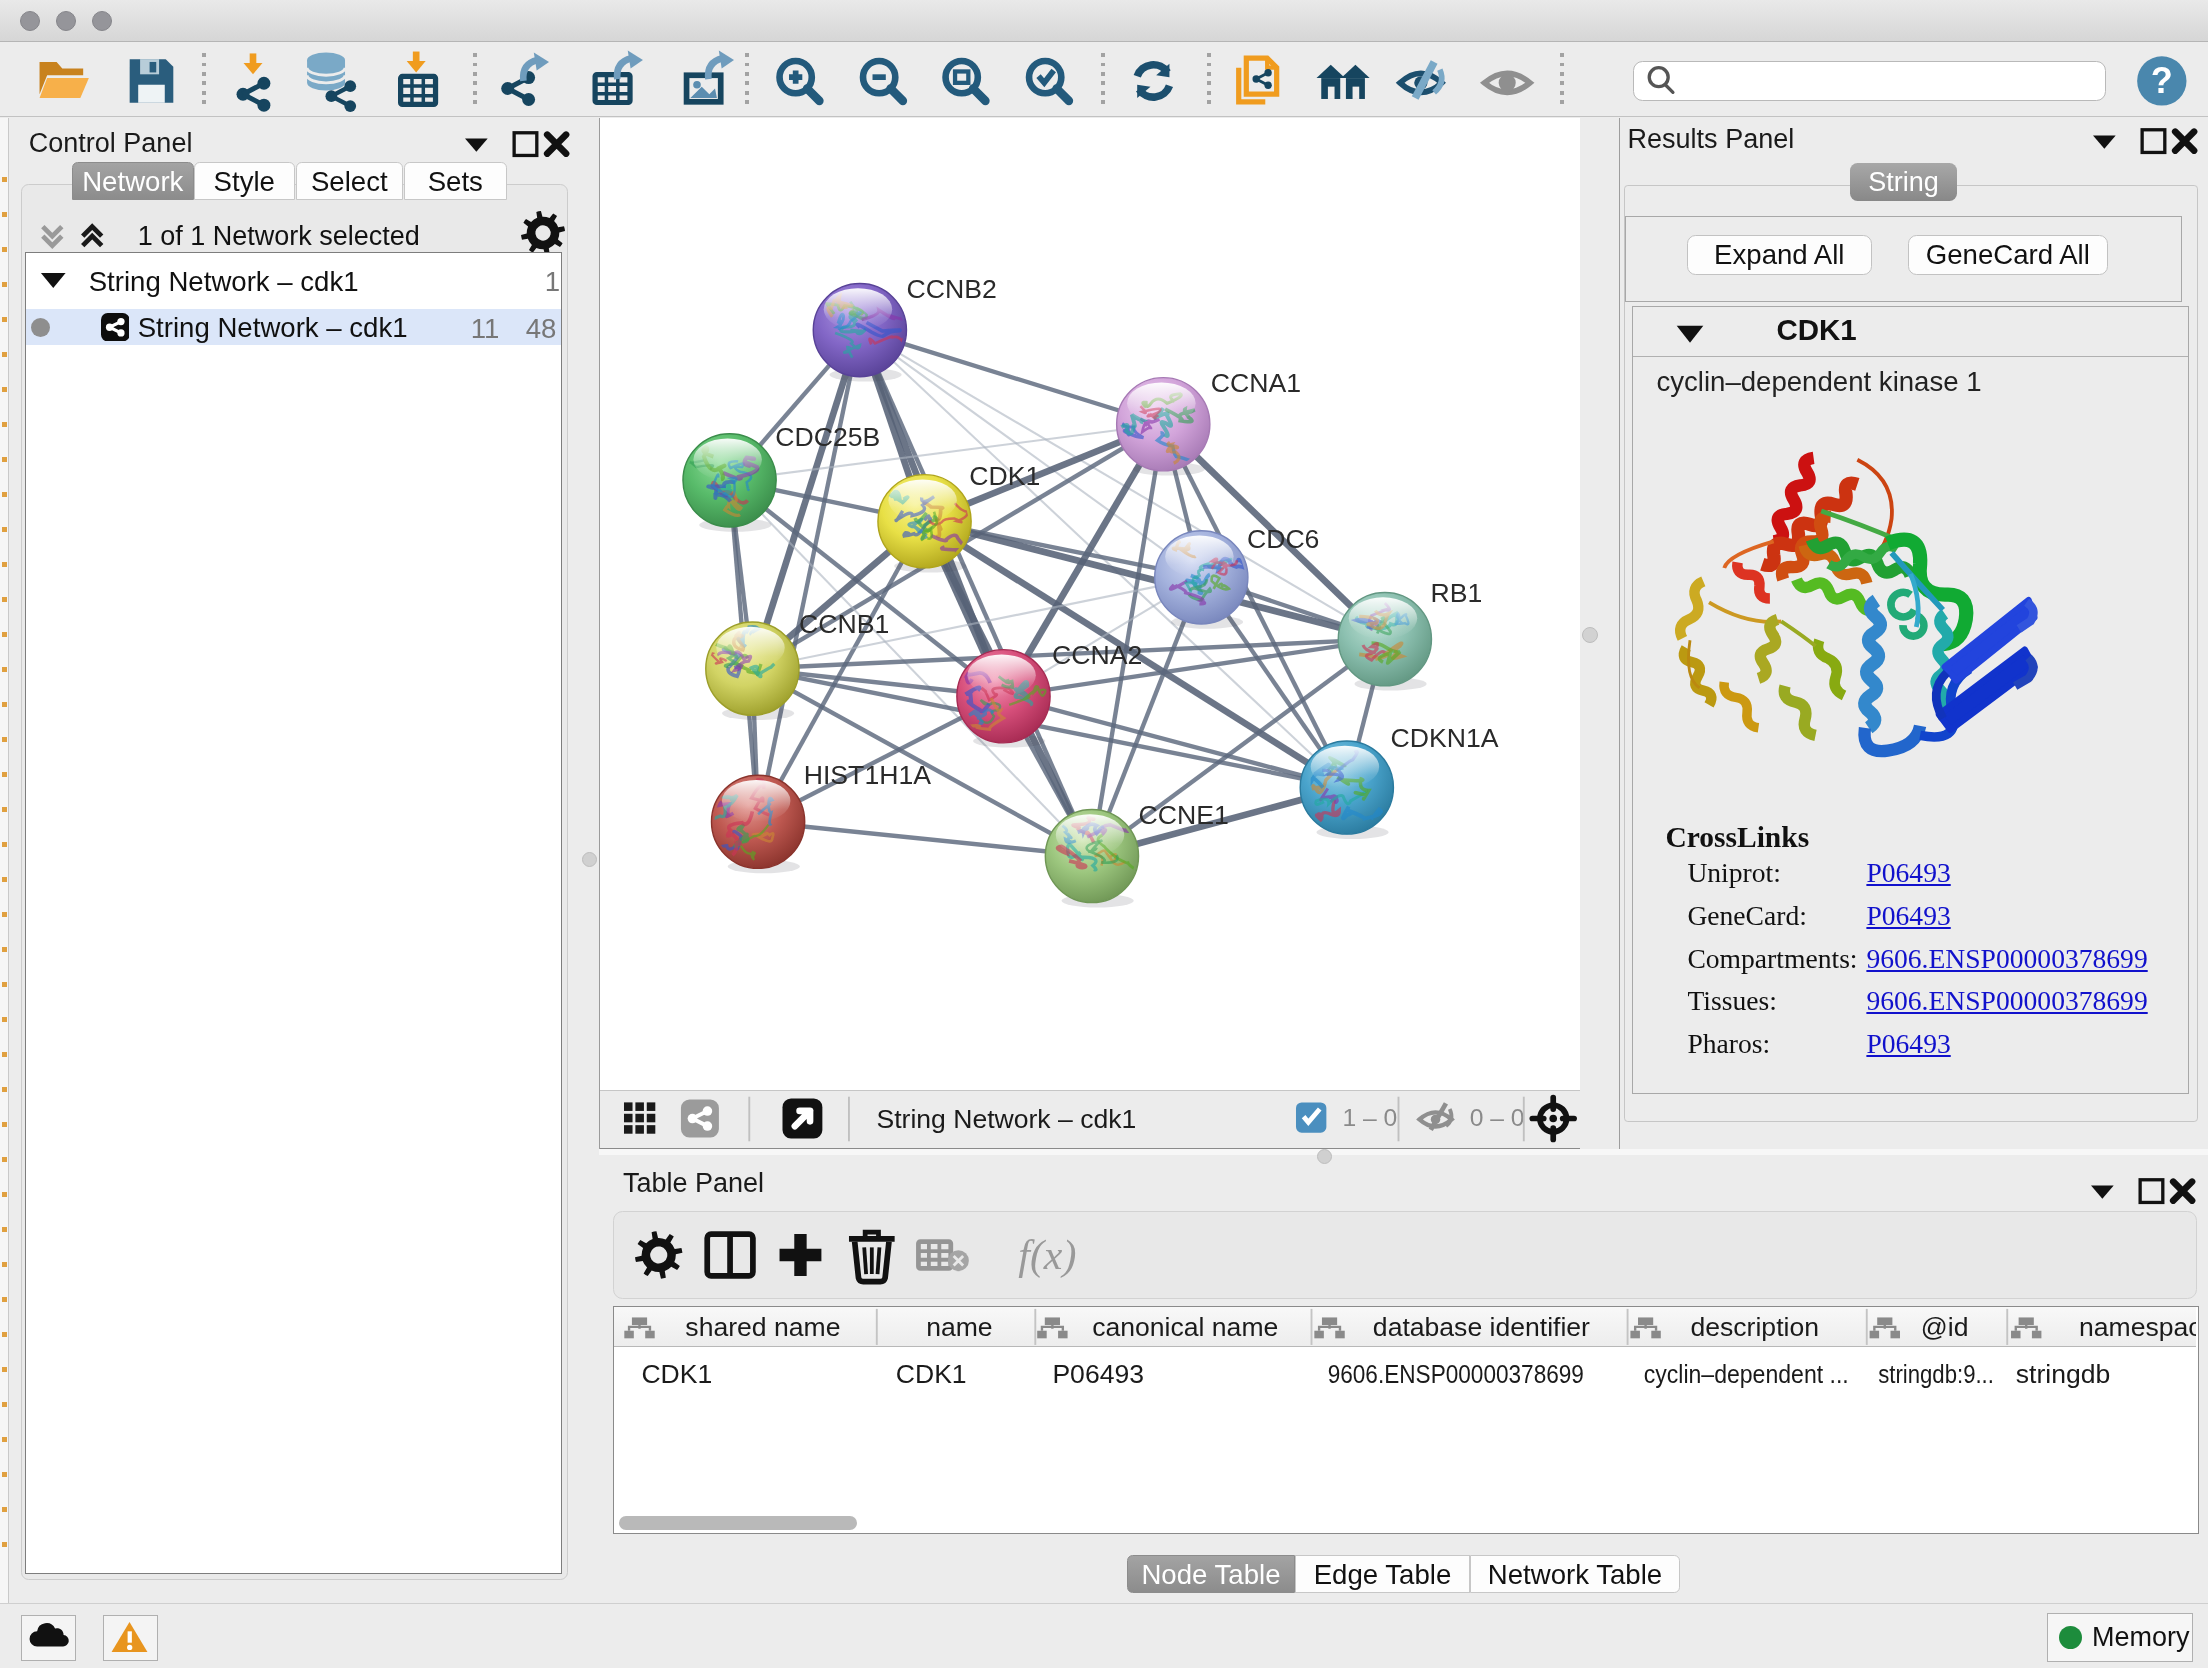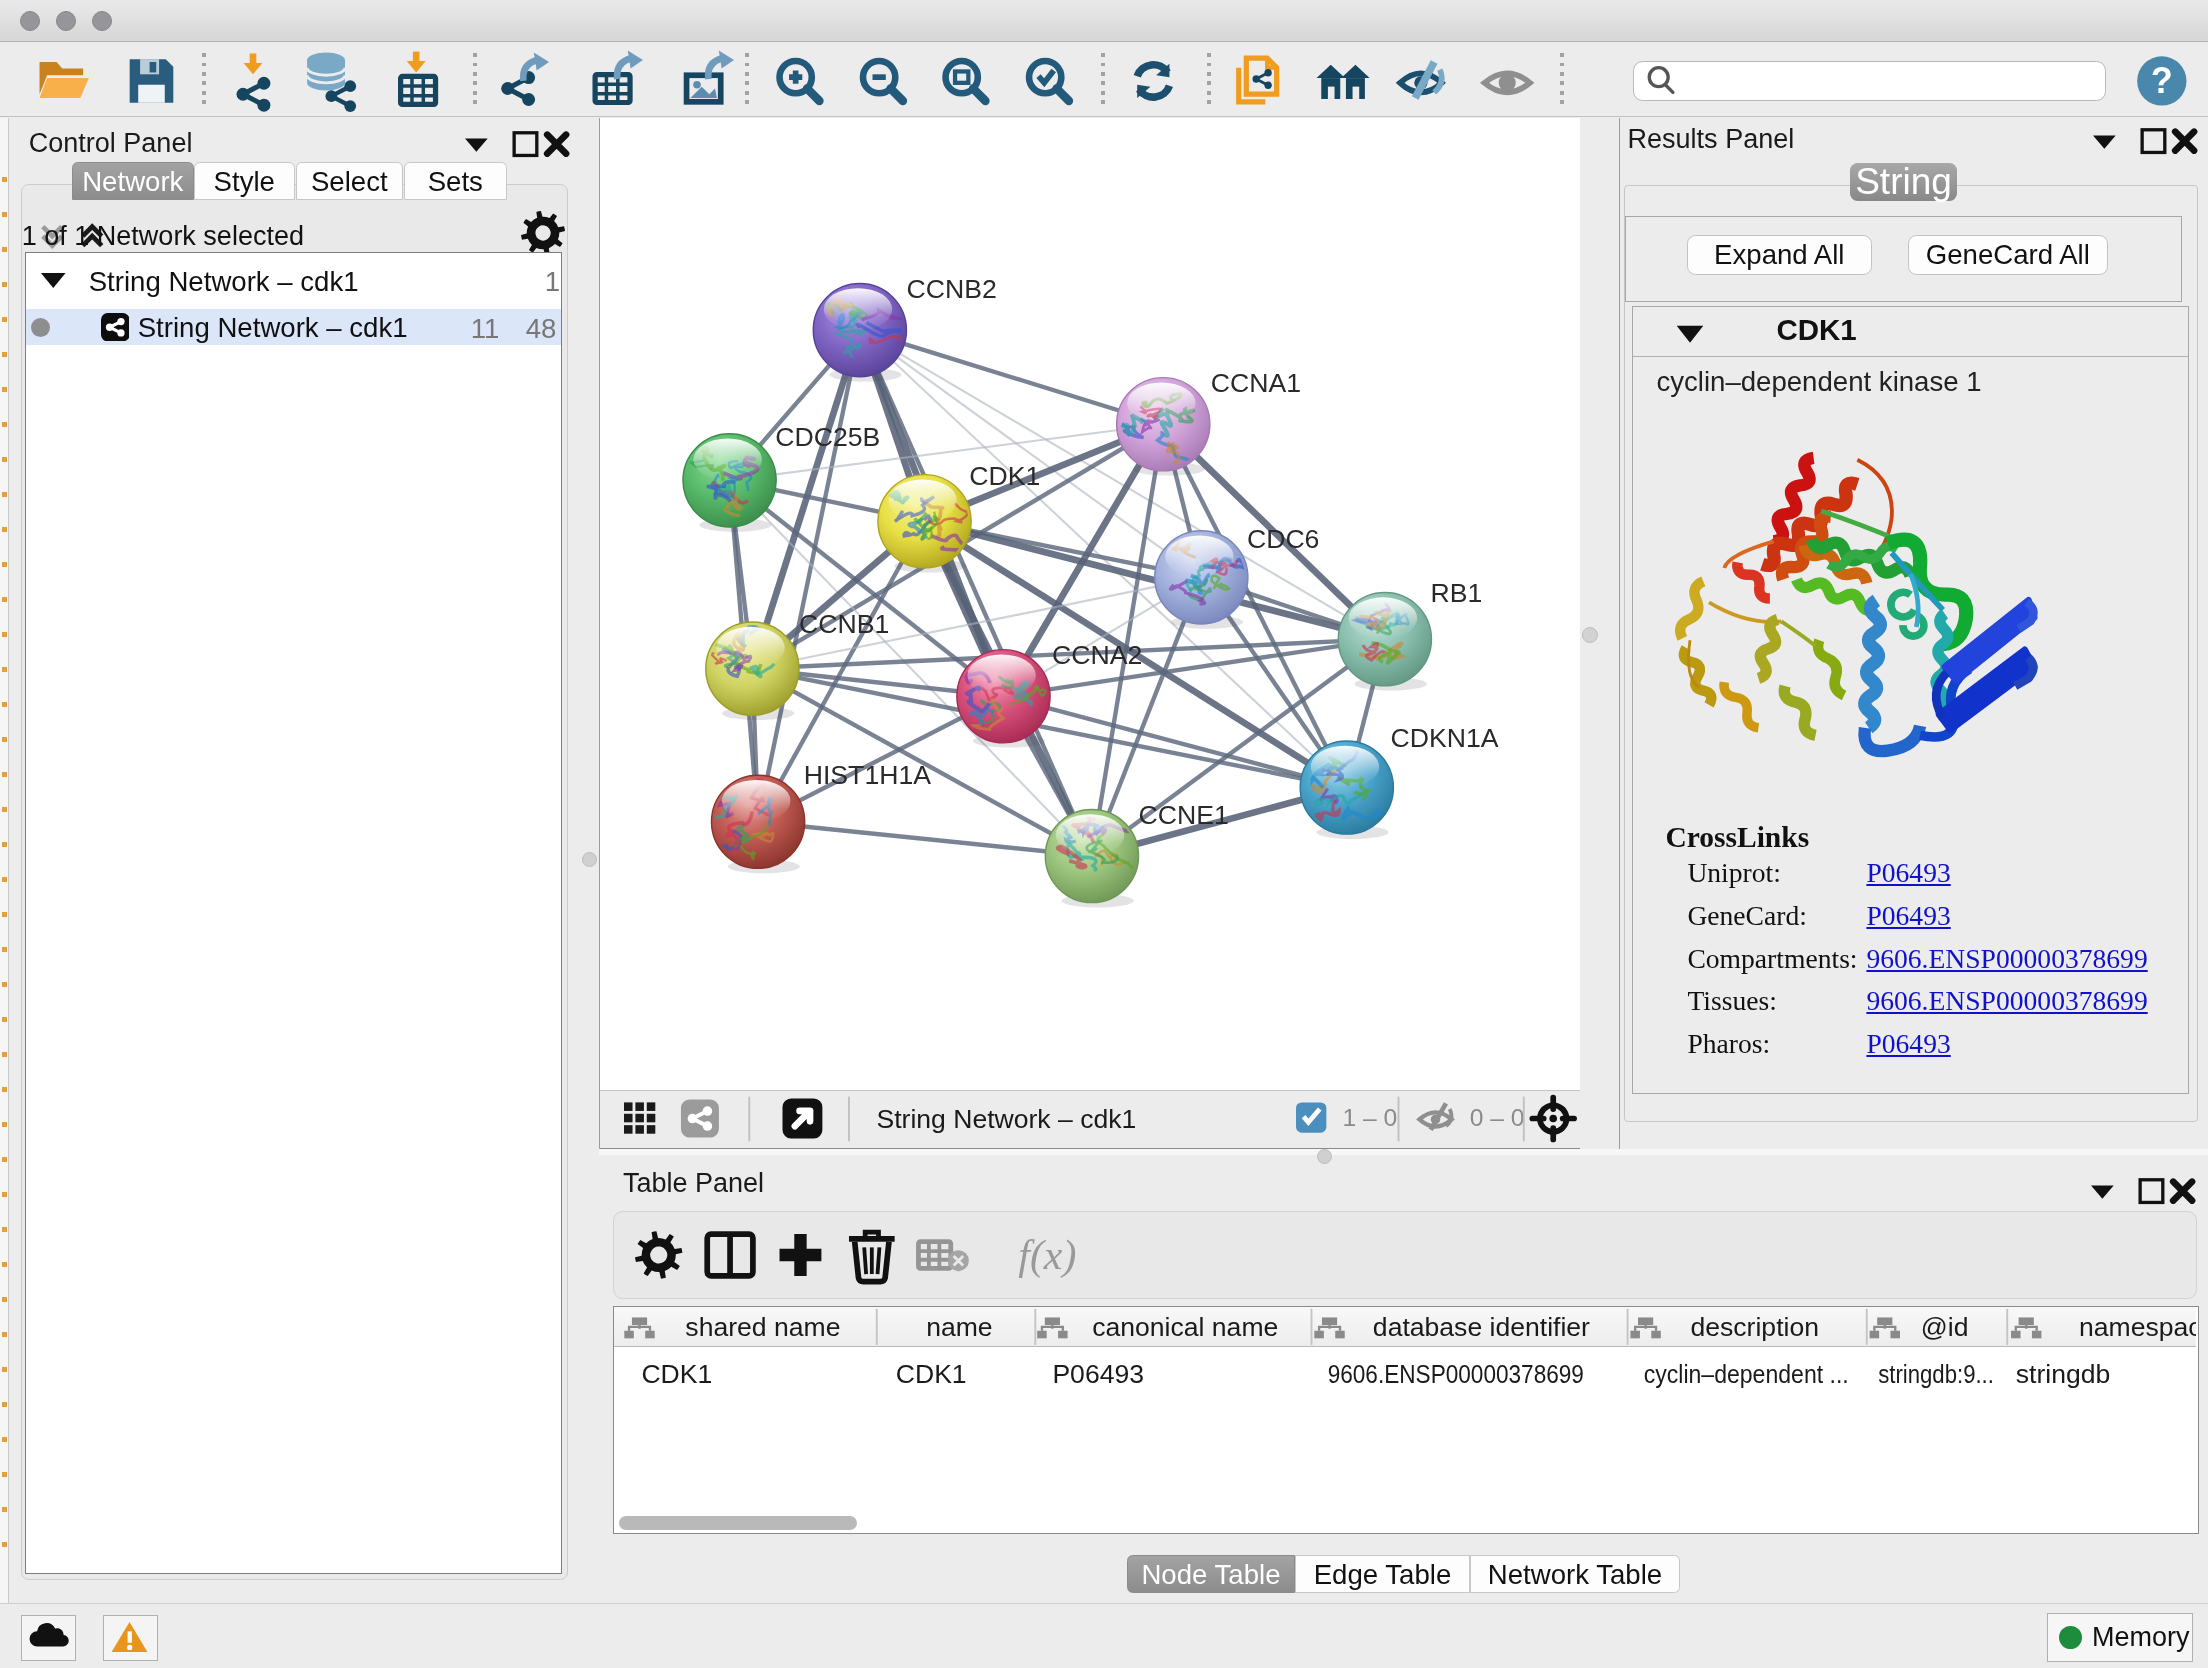--- a/index.html
+++ b/index.html
@@ -241,21 +241,21 @@
     </svg>
     <div class="tab sel" style="left:67px; top:44px; width:122px; line-height:38px;">Network</div>
     <div class="tab" style="left:189px; top:44px; width:101px; line-height:38px;">Style</div>
     <div class="tab" style="left:291px; top:44px; width:107px; line-height:38px;">Select</div>
     <div class="tab" style="left:399px; top:44px; width:103px; line-height:38px;">Sets</div>
     <div id="cp-box">
       <svg class="abs" style="left:17px; top:34px;" width="76" height="38" viewBox="0 0 80 40">
         <path d="M4 8 L14 18 L24 8 M4 18 L14 28 L24 18" stroke="#9a9a9a" stroke-width="5" fill="none"></path>
         <path d="M46 18 L56 8 L66 18 M46 28 L56 18 L66 28" stroke="#1a1a1a" stroke-width="5" fill="none"></path>
       </svg>
-      <div class="abs" style="left:0; top:36px; width:514px; text-align:left; font-size:27px; color:#111;">1 of 1 Network selected</div>
+      <div class="abs" style="left:0; top:36px; width:514px; text-align:center; font-size:27px; color:#111;">1 of 1 Network selected</div>
       <svg class="abs" style="left:498px; top:25px;" width="46" height="46" viewBox="0 0 48 48">
           <g transform="translate(24,24) rotate(11)">
             <path d="M16.6 -3.8 A17 17 0 0 1 16.6 3.8 L22.1 6.5 A23 23 0 0 1 20.2 11.0 L14.4 9.0 A17 17 0 0 1 9.0 14.4 L11.0 20.2 A23 23 0 0 1 6.5 22.1 L3.8 16.6 A17 17 0 0 1 -3.8 16.6 L-6.5 22.1 A23 23 0 0 1 -11.0 20.2 L-9.0 14.4 A17 17 0 0 1 -14.4 9.0 L-20.2 11.0 A23 23 0 0 1 -22.1 6.5 L-16.6 3.8 A17 17 0 0 1 -16.6 -3.8 L-22.1 -6.5 A23 23 0 0 1 -20.2 -11.0 L-14.4 -9.0 A17 17 0 0 1 -9.0 -14.4 L-11.0 -20.2 A23 23 0 0 1 -6.5 -22.1 L-3.8 -16.6 A17 17 0 0 1 3.8 -16.6 L6.5 -22.1 A23 23 0 0 1 11.0 -20.2 L9.0 -14.4 A17 17 0 0 1 14.4 -9.0 L20.2 -11.0 A23 23 0 0 1 22.1 -6.5 L16.6 -3.8 Z M8 0 A8 8 0 1 0 -8 0 A8 8 0 1 0 8 0 Z" fill="#111" fill-rule="evenodd"></path>
           </g>
         </svg>
       <div id="cp-list">
         <div class="abs" style="left:0; top:11.4px; width:100%; height:36px;">
           <svg class="abs" style="left:13.3px; top:5.7px;" width="28.5" height="21" viewBox="0 0 30 22">
               <path d="M2 3 L28 3 L15 19 Z" fill="#111"></path>
             </svg>
@@ -690,21 +690,21 @@
   <div class="abs" style="left:1317px; top:1149px; width:15px; height:15px; border-radius:50%; background:#d0d0d0; border:1px solid #bdbdbd; z-index:6;"></div>
   <div class="abs" style="left:582px; top:852px; width:15px; height:15px; border-radius:50%; background:#d0d0d0; border:1px solid #bdbdbd; z-index:6;"></div>
 
   <div class="abs" id="rpanel">
     <div class="abs panel-title" style="left:7.6px; top:5.7px;">Results Panel</div>
     <svg class="abs" style="left:465px; top:7.6px;" width="119" height="34" viewBox="0 0 125 36">
       <path d="M8 10 L32 10 L20 24 Z" fill="#111"></path>
       <rect x="60" y="4" width="24" height="24" fill="none" stroke="#111" stroke-width="3.5"></rect>
       <path d="M95 6 L115 26 M115 6 L95 26" stroke="#111" stroke-width="7" stroke-linecap="round"></path>
     </svg>
-    <div class="abs" style="z-index:5; left:230px; top:45px; width:107px; height:38px; background:linear-gradient(#a8a8a8,#888888); border-radius:7.6px; color:#fff; font-size:37px; text-align:center; line-height:38px;">String</div>
+    <div class="abs" style="z-index:5; left:230px; top:45px; width:107px; height:38px; background:linear-gradient(#a8a8a8,#888888); border-radius:7.6px; color:#fff; font-size:27px; text-align:center; line-height:38px;">String</div>
     <div class="abs" style="left:3.8px; top:67px; width:574px; height:937px; background:#ececec; border:1.9px solid #c6c6c6; border-radius:3.8px;">
       <div class="abs" style="left:0; top:30px; width:557px; height:86px; background:#ececec; border:1.9px solid #a8a8a8;">
         <div class="abs" style="left:61px; top:18px; width:185px; height:40px; background:#fdfdfd; border:1.9px solid #c2c2c2; border-radius:8.6px; font-size:27.6px; text-align:center; line-height:38px; color:#111;">Expand All</div>
         <div class="abs" style="left:282px; top:18px; width:200px; height:40px; background:#fdfdfd; border:1.9px solid #c2c2c2; border-radius:8.6px; font-size:27.6px; text-align:center; line-height:38px; color:#111;">GeneCard All</div>
       </div>
       <div class="abs" style="left:7.6px; top:120px; width:557px; height:788px; background:#ececec; border:1.9px solid #a8a8a8;">
         <svg class="abs" style="left:38px; top:13.3px;" width="38" height="28.5" viewBox="0 0 40 30">
             <path d="M6 6 L34 6 L20 24 Z" fill="#111"></path>
           </svg>
         <div class="abs" style="left:143px; top:5.7px; font-size:29.5px; font-weight:bold; color:#111;">CDK1</div>

